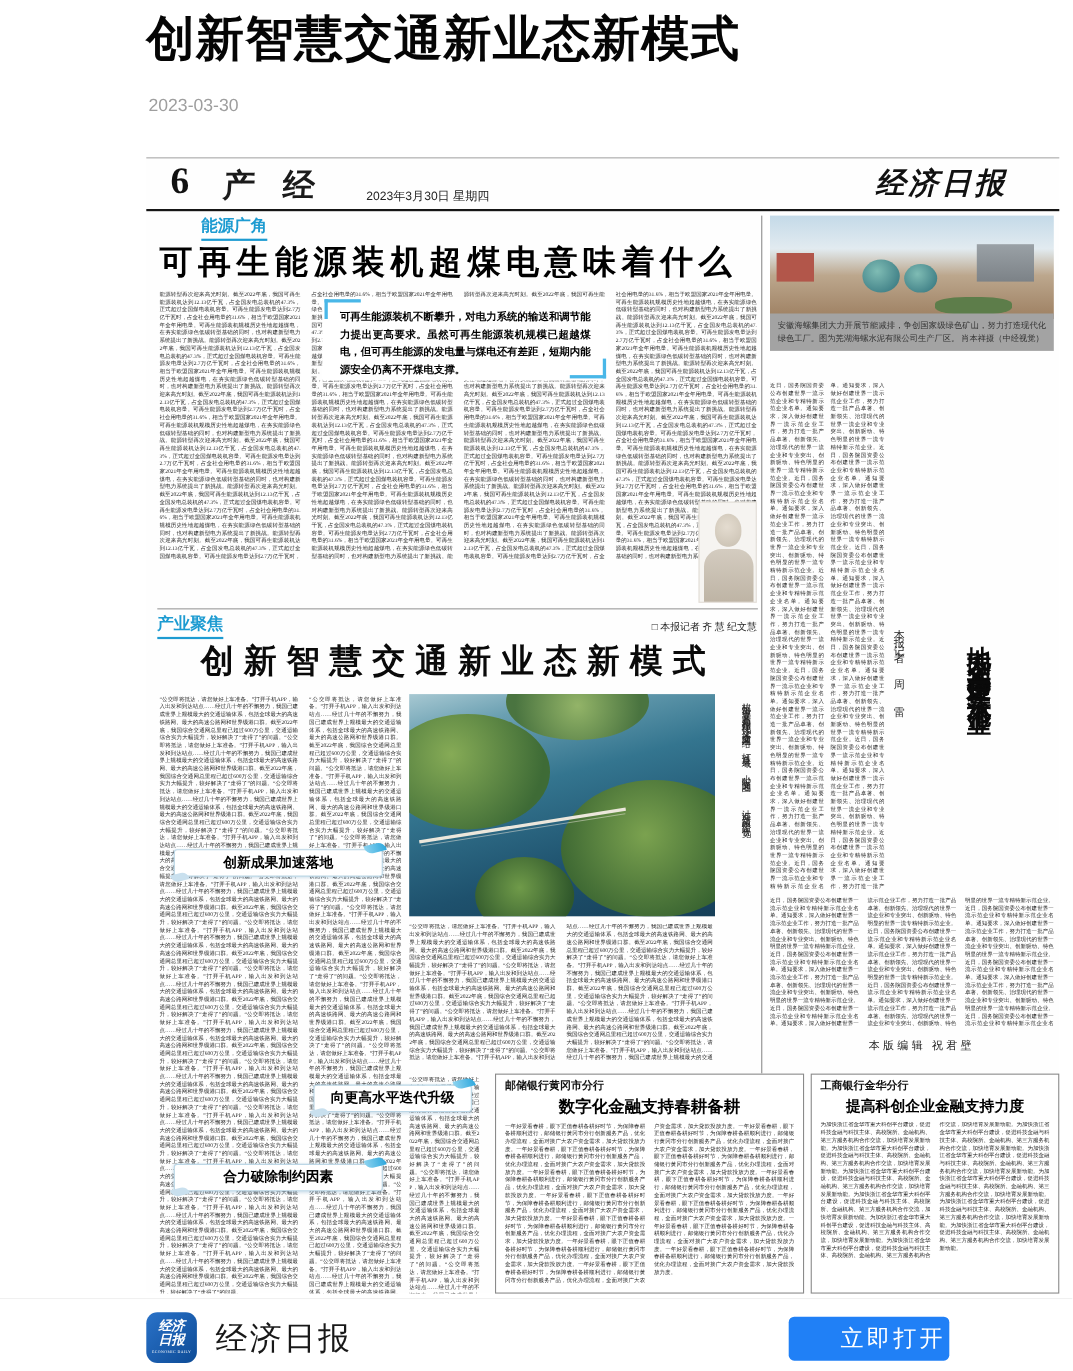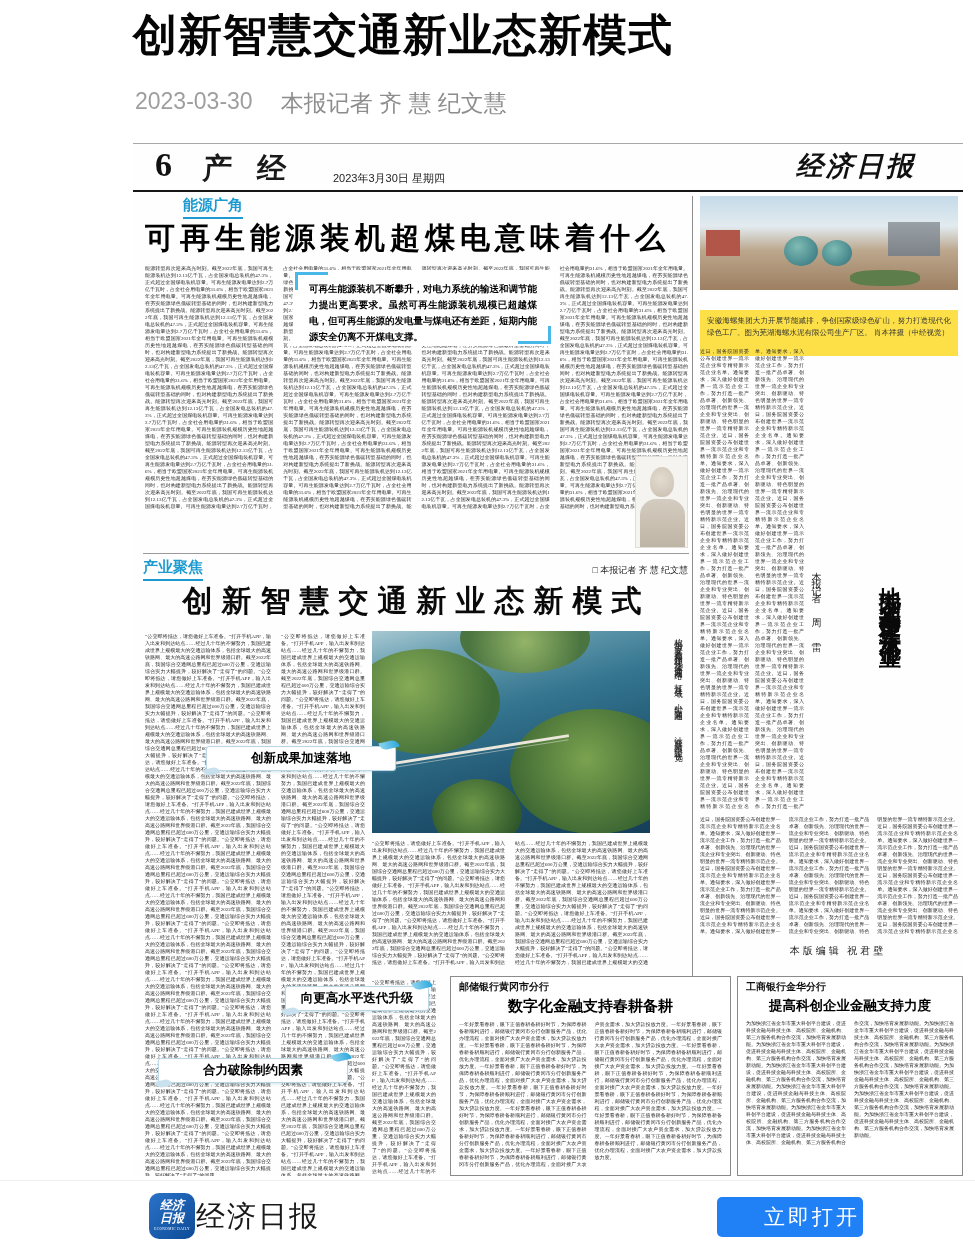--- a/index.html
+++ b/index.html
@@ -1,21 +1,21 @@
 <!DOCTYPE html>
 <html><head>
 <meta charset="utf-8">
 <style>
   * { margin:0; padding:0; box-sizing:border-box; }
   html,body { width:975px; height:1246px; background:#fff; font-family:"Liberation Sans",sans-serif; position:relative; overflow:hidden; }
   .abs { position:absolute; }
 
   
   .page-title { left:133px; top:6px; width:760px; font-size:44px; font-weight:bold; color:#050505; letter-spacing:1px; }
-  .meta-row { left:135px; top:88px; display:flex; gap:28px; font-size:23px;justify-content:space-between; }
+  .meta-row { left:135px; top:88px; display:flex; gap:28px; font-size:16px;justify-content:space-between; }
   .meta-date { color:#9e9e9e; }
   .meta-byline { color:#8d8d8d; }
 
   
   .paper { left:133px; top:143px; width:830px; height:1032px; background:#fefefe; border-top:1px solid #a8a8a8; font-family:"Liberation Serif",serif; }
 
   .mh-num { left:22px; top:2px; font-size:34px; font-weight:bold; color:#111; }
   .mh-section { left:70px; top:5px; font-size:29px; font-weight:bold; letter-spacing:9px; color:#1a1a1a; transform:skewX(-4deg); }
   .mh-date { left:160px; top:27px; font-size:11px; color:#222; font-family:"Liberation Sans",sans-serif;margin-left:40px; }
   .mh-paper { left:663px; top:4px; font-size:27px; font-weight:bold; font-style:italic; letter-spacing:3px; color:#111; }
@@ -45,21 +45,21 @@
 
   
   .portrait { left:502px; top:312px; width:53px; height:92px; background:#f6f4f1; border:1px solid #e2ddd6; overflow:hidden; }
   .portrait .head { position:absolute; left:14px; top:10px; width:24px; height:30px; border-radius:50% 50% 45% 45%; background:radial-gradient(circle at 45% 40%, #e4dcd0, #c8bfb0); }
   .portrait .body { position:absolute; left:4px; top:42px; width:45px; height:50px; border-radius:16px 16px 0 0; background:linear-gradient(180deg,#d4ccc0,#bdb3a4); }
 
   
   .subhead { background:#fff; border:1px solid #bcd7e6; border-radius:3px; box-shadow:0 1px 3px rgba(110,160,195,.3); text-align:center; font-family:"Liberation Sans",sans-serif; font-size:12.5px; font-weight:bold; color:#000; line-height:23px; height:25px; }
   .subhead::after { content:""; position:absolute; top:-6px; right:-4px; width:20px; height:8px; background:linear-gradient(90deg,#8fd4f0,#2ea8dd); border-radius:0 8px 0 8px; transform:rotate(-14deg); }
   .subhead::before { content:""; position:absolute; bottom:-5px; left:-4px; width:17px; height:7px; background:#c9e0ee; border-radius:0 8px 0 8px; transform:rotate(-14deg); }
-  .sh1 { left:25px; top:602px; width:190px;margin-left:48px; }
+  .sh1 { left:25px; top:628px; width:190px; }
   .sh2 { left:25px; top:914px; width:190px; }
   .sh3 { left:152px; top:842px; width:144px; }
 
   
   .lake { left:239px; top:487px; width:278px; height:202px; overflow:hidden; background:linear-gradient(165deg,#a7c8d2 0%,#6ba0b2 15%,#34758f 40%,#1e516d 72%,#163f58 100%); }
   .lake .isl { position:absolute; border-radius:50%; }
   .lake .i1 { left:-22px; top:18px; width:150px; height:105px; background:radial-gradient(circle at 40% 35%,#86ab56,#3e6b36 75%); }
   .lake .i2 { right:-30px; top:78px; width:170px; height:125px; background:radial-gradient(circle at 45% 40%,#7ba24f,#35602f 75%); }
   .lake .i3 { left:88px; top:-28px; width:130px; height:70px; background:radial-gradient(circle at 50% 55%,#93b468,#4a7440 75%); }
   .lake .i4 { left:60px; top:148px; width:90px; height:70px; background:radial-gradient(circle at 45% 40%,#6f9a49,#2f572b 75%); }
@@ -67,52 +67,51 @@
   .cap-lake { left:521px; top:487px; width:32px; height:202px; writing-mode:vertical-rl; text-orientation:upright; font-size:8.5px; line-height:15px; letter-spacing:2px; color:#222; overflow:hidden; }
 
   
   .factory { left:567px; top:52px; width:258px; height:94px; overflow:hidden; background:linear-gradient(180deg,#c4dae8 0%,#e2ebf0 32%,#bca78d 58%,#9d7f61 100%); }
   .factory .chimney { position:absolute; left:46px; top:6px; width:8px; height:46px; background:repeating-linear-gradient(180deg,#c9proto 0,#c94f43 0 6px,#eae6e0 6px 12px); }
   .factory .tank1 { position:absolute; left:84px; top:40px; width:34px; height:30px; border-radius:50%; background:radial-gradient(circle at 40% 35%,#7fbcb4,#2e6f7a); }
   .factory .tank2 { position:absolute; left:122px; top:44px; width:30px; height:26px; border-radius:50%; background:radial-gradient(circle at 40% 35%,#7fbcb4,#2e6f7a); }
   .factory .bldg1 { position:absolute; left:6px; top:34px; width:34px; height:26px; background:#b2564a; }
   .factory .bldg2 { position:absolute; right:18px; top:26px; width:52px; height:34px; background:linear-gradient(180deg,#9aa1a6,#7c8287); }
   .factory .green { position:absolute; left:150px; bottom:4px; width:70px; height:16px; border-radius:40%; background:#5d7d4a; }
-  .cap-factory { left:567px; top:166px; width:258px; height:46px; background:#fde047; padding:5px 7px; font-size:7.5px; line-height:11.5px; color:#333; text-align:justify; word-break:break-all; overflow:hidden; }
+  .cap-factory { left:567px; top:141px; width:258px; height:34px; background:#a3a3a3; padding:5px 7px; font-size:7.5px; line-height:11.5px; color:#333; text-align:justify; word-break:break-all; overflow:hidden; }
   .rcol2 { left:567px; top:204px; width:104px; height:462px; column-count:2; column-gap:6px; }
   .v-byline { left:676px; top:420px; height:132px; writing-mode:vertical-rl; text-orientation:upright; font-size:10px; letter-spacing:7px; color:#222; }
   .v-headline { left:712px; top:245px; width:60px; height:424px; writing-mode:vertical-rl; text-orientation:upright; font-size:22px; font-weight:bold; letter-spacing:4px; color:#0a0a0a; text-align:center; }
   .rcol3 { left:567px; top:672px; width:258px; height:122px; column-count:3; column-gap:8px; }
   .editor-line { left:600px; top:800px; width:210px; text-align:center; font-size:10px; letter-spacing:3px; color:#222; }
 
   
   .bankbox { border:1px solid #8a8a8a; background:#fff; padding:3px 8px; }
   .bank1 { left:317px; top:832px; width:281px; height:200px; }
   .bank2 { left:604px; top:832px; width:226px; height:200px; }
   .bank-kicker { font-size:10px; font-weight:bold; color:#111; }
   .bank-headline { text-align:center; font-family:"Liberation Sans",sans-serif; font-size:15px; font-weight:bold; color:#000; margin:3px 0 5px; white-space:nowrap; }
   .bank2 .bank-headline { font-size:13.5px; }
   .bank-body { column-count:2; column-gap:8px; height:148px; }
 
   
   .footer-bar { left:0; top:1180px; width:975px; height:66px; background:#fff; border-top:1px solid #f0f0f0; }
-  .logo { position:absolute; left:133px; top:12px; width:46px; height:46px; border-radius:10px; background:linear-gradient(135deg,#2a72c8,#0d4b96); color:#fff; text-align:center; font-family:"Liberation Serif",serif;margin-left:16px; }
+  .logo { position:absolute; left:133px; top:12px; width:46px; height:46px; border-radius:10px; background:linear-gradient(135deg,#2a72c8,#0d4b96); color:#fff; text-align:center; font-family:"Liberation Serif",serif; }
   .logo .l1 { font-size:12px; line-height:13px; font-weight:bold; font-style:italic; margin-top:6px; }
   .logo .l2 { font-size:12px; line-height:13px; font-weight:bold; font-style:italic; }
   .logo .l3 { font-size:3.5px; letter-spacing:.4px; margin-top:2px; }
   .app-name { position:absolute; left:196px; top:16px; font-size:29px; color:#181818; letter-spacing:2px; }
   .open-btn { position:absolute; left:717px; top:16px; width:146px; height:40px; border:none; border-radius:5px; background:#2080f6; color:#fff; font-size:21px; letter-spacing:3px; font-family:"Liberation Sans",sans-serif; cursor:pointer; display:flex; align-items:center; justify-content:center;padding-left:44px; }
 </style>
 </head>
 <body>
 
 <h1 class="abs page-title">创新智慧交通新业态新模式</h1>
 <div class="abs meta-row">
   <span class="meta-date">2023-03-30</span>
-  <span class="meta-byline">本报记者 齐 慧 纪文慧</span>
 </div>
 
 <div class="abs paper">
 
   <div class="abs mh-num">6</div>
   <div class="abs mh-section">产 经</div>
   <div class="abs mh-date">2023年3月30日 星期四</div>
   <div class="abs mh-paper">经济日报</div>
   <div class="abs mh-rule"></div>
   <div class="abs v-rule"></div>

